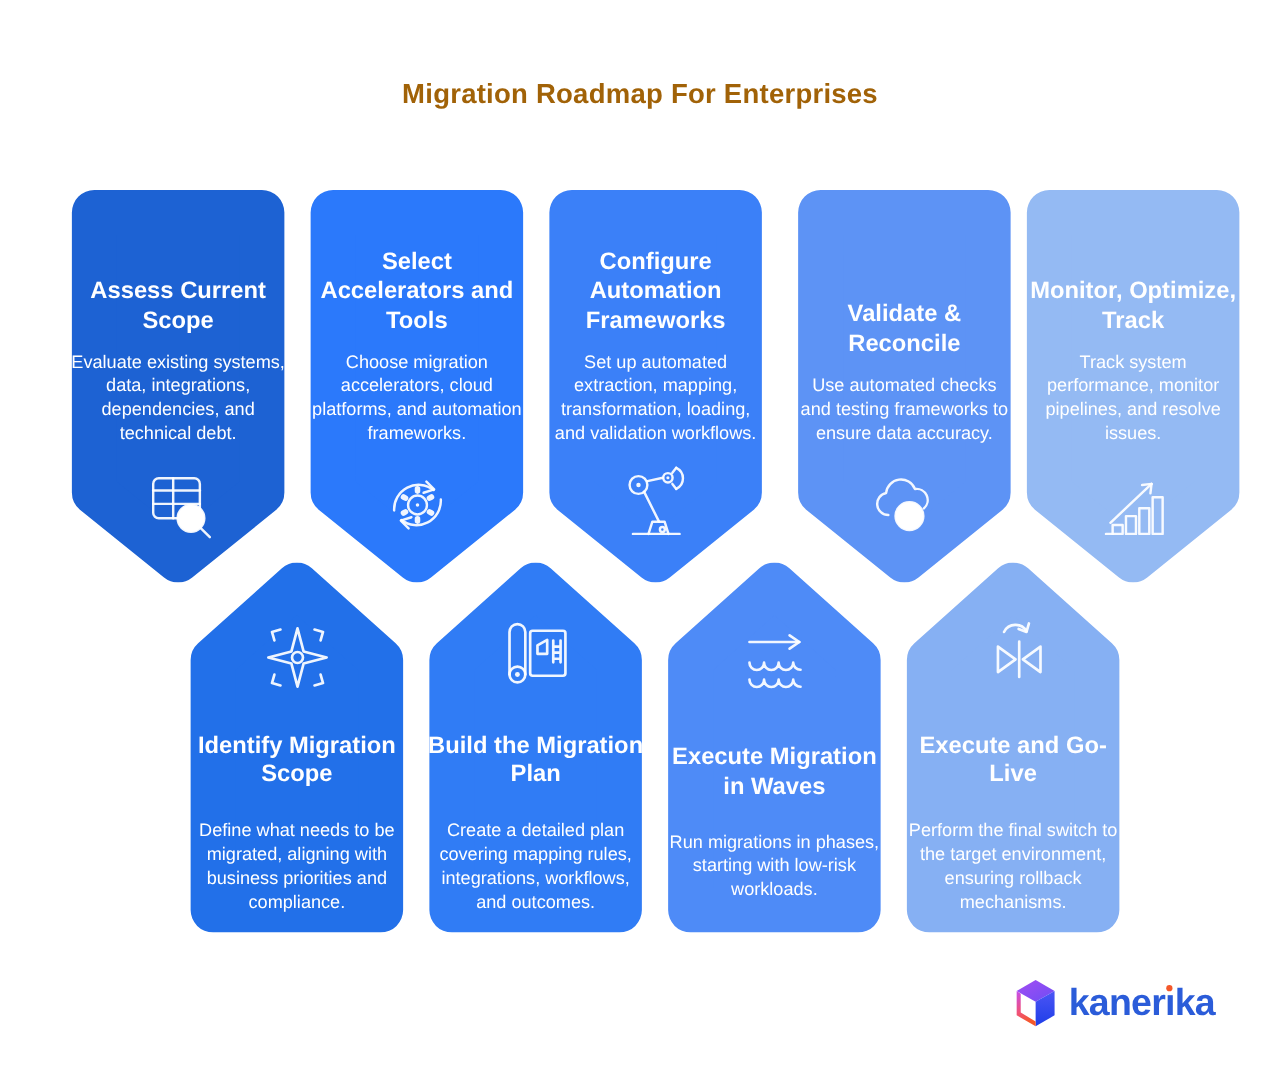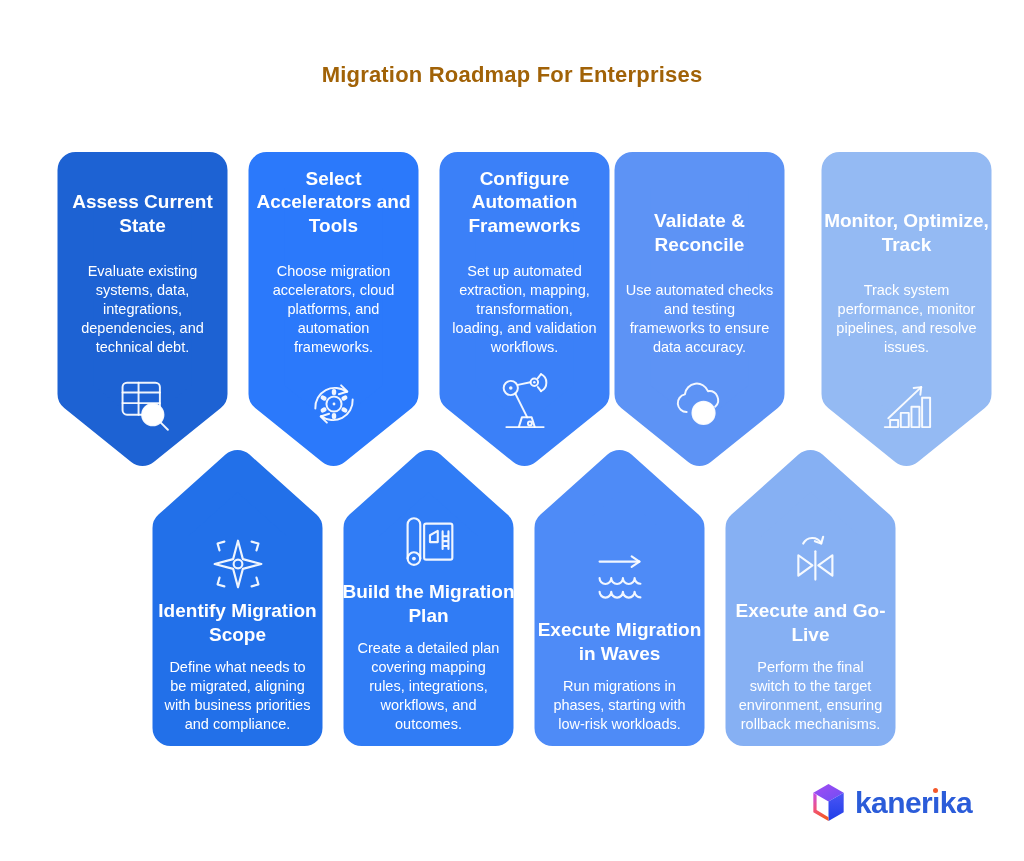--- a/index.html
+++ b/index.html
@@ -7,23 +7,23 @@
           font-family:"Liberation Sans", sans-serif;}
   .page-title{position:absolute;top:62px;left:0;width:100%;text-align:center;margin:0;
               font-size:22px;font-weight:700;color:#a16207;letter-spacing:.2px;}
   .card{position:absolute;width:191px;}
   .card.top{top:152px;height:314px;}
   .card.bottom{top:450px;height:296px;}
   .shape{position:absolute;left:0;top:0;width:100%;height:100%;display:block;}
   .content{position:absolute;left:0;right:0;top:0;bottom:0;display:flex;flex-direction:column;
            align-items:center;text-align:center;color:#ffffff;padding:0 9px;}
   .card.top .content{justify-content:flex-end;padding-bottom:30px;gap:13px;}
-  .card.bottom .content{justify-content:flex-end;padding-top:26px;gap:0;}
+  .card.bottom .content{justify-content:center;padding-top:26px;gap:24px;}
   .card h2{margin:0;font-size:19px;line-height:23.5px;font-weight:700;}
-  .card p{margin:12px;font-size:14.5px;line-height:19px;font-weight:500;}
+  .card p{margin:0;font-size:14.5px;line-height:19px;font-weight:500;}
   .card.top p{margin-bottom:2px;}
   .icon{flex:0 0 auto;display:block;}
   .icon svg{display:block;}
   .brand{position:absolute;left:810px;top:783px;display:flex;align-items:center;gap:8px;}
   .wordmark{font-size:30px;font-weight:700;letter-spacing:-0.6px;line-height:38px;position:relative;}
   .i-wrap{position:relative;display:inline-block;}
   .i-dot{position:absolute;left:50%;top:4px;width:5px;height:5px;margin-left:-2.5px;border-radius:50%;
          background:currentColor;}
 </style>
 </head>
@@ -31,21 +31,21 @@
 
 <div class="canvas">
 
   <h1 class="page-title">Migration Roadmap For Enterprises</h1>
 
   <div class="card top" style="left: 47px; color: rgb(29, 98, 211);">
     <svg class="shape" viewBox="0 0 170 314">
       <path d="M18 18 L152 18 L152 242 L85 296 L18 242 Z" fill="currentColor" stroke="currentColor" stroke-width="36" stroke-linejoin="round"></path>
     </svg>
     <div class="content">
-      <h2>Assess Current State</h2>
+      <h2>Assess Current Scope</h2>
       <p>Evaluate existing systems, data, integrations, dependencies, and technical debt.</p>
       <span class="icon">
         <svg width="64" height="64" viewBox="0 0 72 72" fill="none" stroke="rgba(255,255,255,.93)" stroke-width="2.2" stroke-linecap="round" stroke-linejoin="round">
           <rect x="13" y="12" width="42" height="36" rx="5"></rect>
           <line x1="13" y1="23" x2="55" y2="23"></line>
           <line x1="13" y1="35" x2="55" y2="35"></line>
           <line x1="31" y1="12" x2="31" y2="48"></line>
           <circle cx="47" cy="48" r="12" fill="currentColor"></circle>
           <line x1="56" y1="57" x2="64" y2="65"></line>
         </svg>
@@ -100,21 +100,21 @@
           <circle cx="46.5" cy="11.5" r="4.2"></circle>
           <circle cx="46.5" cy="11.5" r="1.4" fill="rgba(255,255,255,.93)" stroke="none"></circle>
           <path d="M54 2.5 a10.5 10.5 0 0 1 0 19"></path>
           <path d="M54 2.5 l-3.5 4.5"></path>
           <path d="M54 21.5 l-3.5 -4.5"></path>
         </svg>
       </span>
     </div>
   </div>
 
-  <div class="card top" style="left: 604px; color: rgb(93, 147, 245);">
+  <div class="card top" style="left: 628px; color: rgb(93, 147, 245);">
     <svg class="shape" viewBox="0 0 170 314">
       <path d="M18 18 L152 18 L152 242 L85 296 L18 242 Z" fill="currentColor" stroke="currentColor" stroke-width="36" stroke-linejoin="round"></path>
     </svg>
     <div class="content">
       <h2>Validate &amp; Reconcile</h2>
       <p>Use automated checks and testing frameworks to ensure data accuracy.</p>
       <span class="icon">
         <svg width="64" height="64" viewBox="0 0 72 72" fill="none" stroke="rgba(255,255,255,.93)" stroke-width="2.2" stroke-linecap="round" stroke-linejoin="round">
           <path d="M21 45 a10 10 0 0 1 -2 -19.8 a13.5 13.5 0 0 1 26 -3.6 a10 10 0 0 1 8 17.4"></path>
           <circle cx="40" cy="46" r="12.5" fill="currentColor"></circle>

